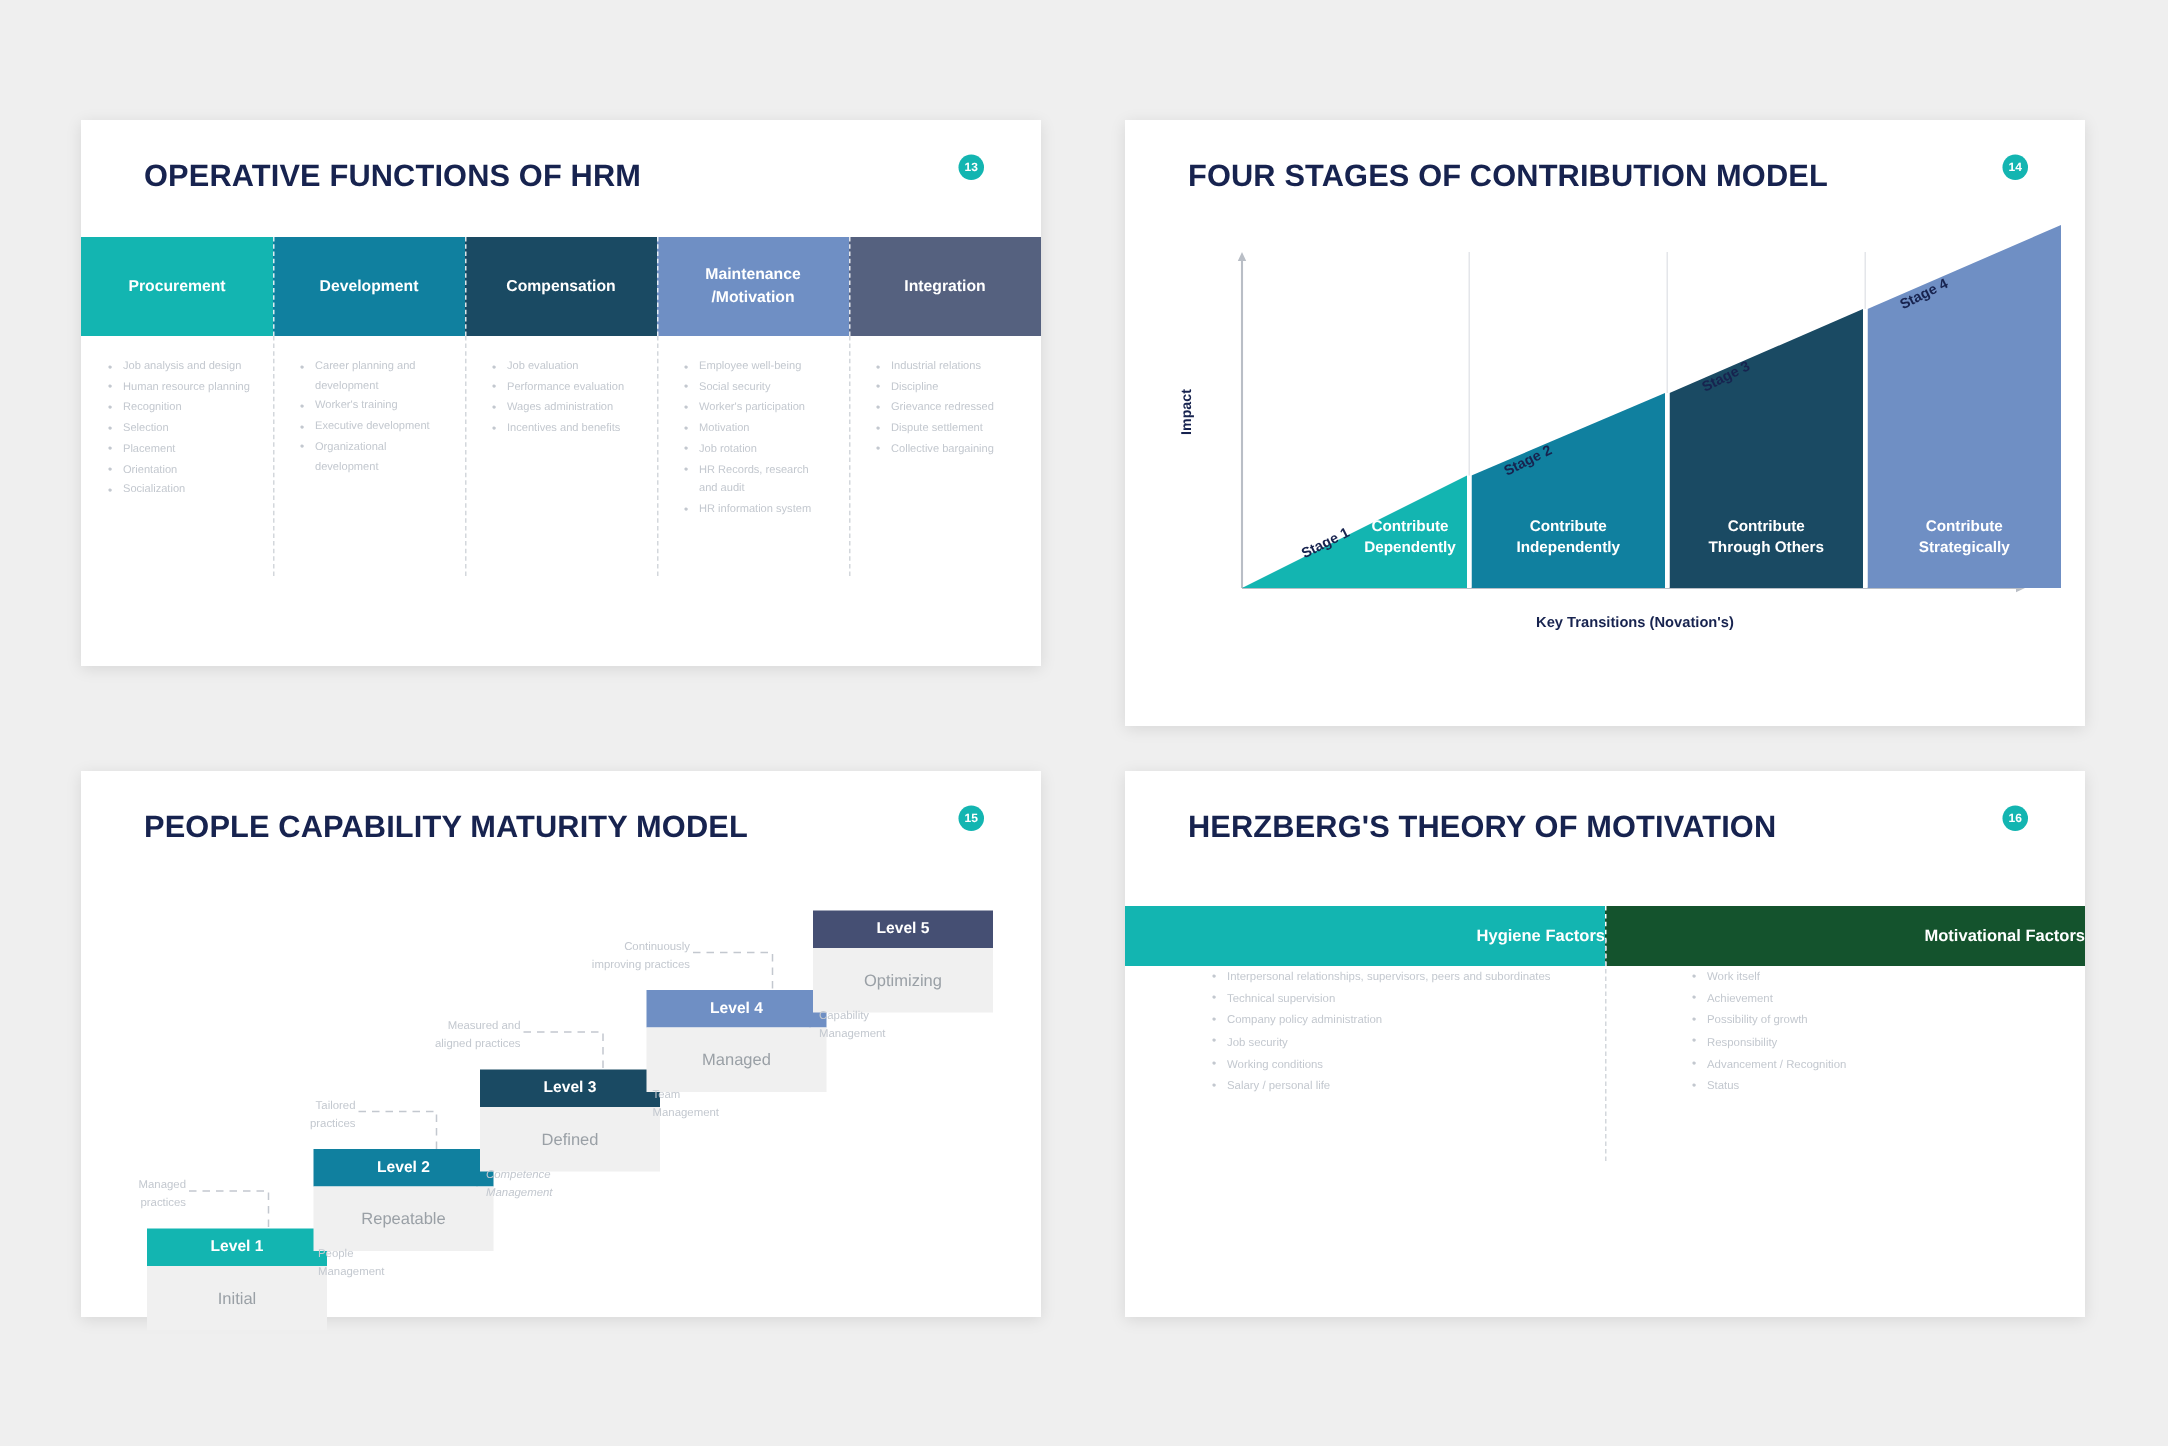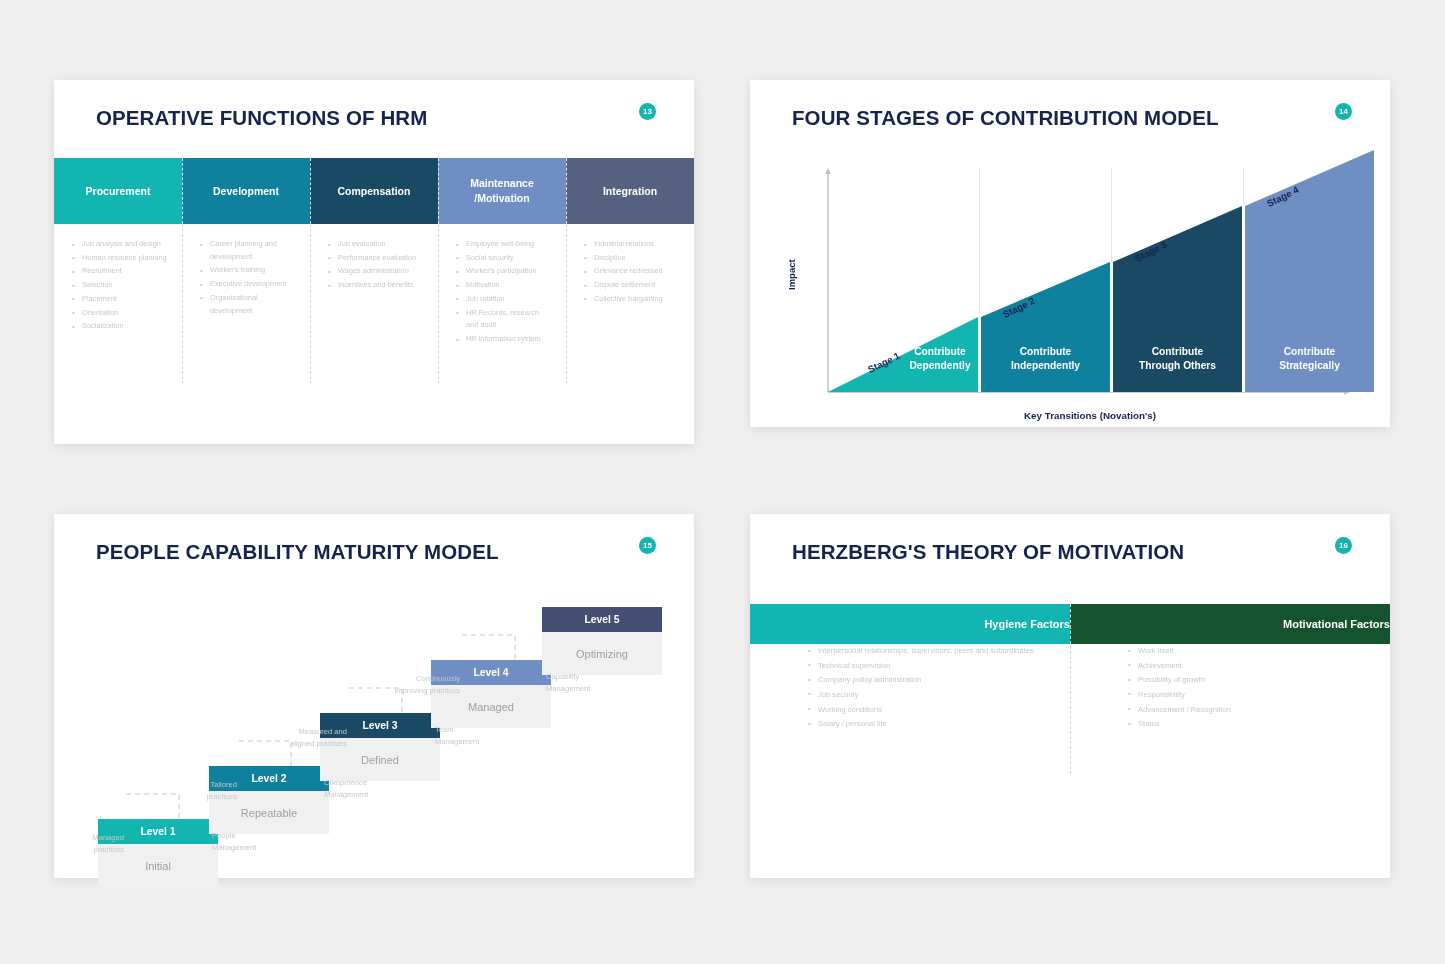--- a/index.html
+++ b/index.html
@@ -10,21 +10,21 @@
     overflow: hidden;
   }
   .canvas { position: relative; width: 1445px; height: 964px; }
 
   .card {
     position: absolute;
     background: #ffffff;
     box-shadow: 0 2px 10px rgba(0,0,0,0.10);
   }
   #card-hrm       { left: 54px;  top: 80px;  width: 640px; height: 364px; }
-  #card-stages    { left: 750px; top: 80px;  width: 640px; height: 347px; }
+  #card-stages    { left: 750px; top: 80px;  width: 640px; height: 404px; }
   #card-pcmm      { left: 54px;  top: 514px; width: 640px; height: 364px; }
   #card-herzberg  { left: 750px; top: 514px; width: 640px; height: 364px; }
 
   .card-title {
     position: absolute;
     left: 42px; top: 26px;
     font-size: 20.5px;
     font-weight: bold;
     letter-spacing: 0.1px;
     color: #17234f;
@@ -152,21 +152,21 @@
     font-weight: normal;
   }
   .pcmm-note {
     position: absolute;
     font-size: 7.6px;
     line-height: 1.55;
     color: #c3c8cf;
     white-space: nowrap;
   }
   .pcmm-note.right { text-align: left; }
-  .pcmm-note.left  { text-align: right; margin-top: 48px; }
+  .pcmm-note.left  { text-align: right; }
 
   
   .hz-table { position: absolute; left: 0; top: 90px; width: 640px; }
   .hz-head-row { display: flex; height: 40px; }
   .hz-head-cell {
     flex: 1 1 0;
     display: flex; align-items: center; justify-content: flex-end;
     color: #ffffff;
     font-size: 11px;
     font-weight: bold;
@@ -215,21 +215,21 @@
         <div class="hrm-head-cell" style="background:#55617f;">
           <span>Integration</span>
         </div>
       </div>
 
       <div class="hrm-body-row">
         <div class="hrm-body-cell">
           <ul class="bullet-list">
             <li>Job analysis and design</li>
             <li>Human resource planning</li>
-            <li>Recruitment</li>
+            <li>Recognition</li>
             <li>Selection</li>
             <li>Placement</li>
             <li>Orientation</li>
             <li>Socialization</li>
           </ul>
         </div>
         <div class="hrm-body-cell">
           <ul class="bullet-list">
             <li>Career planning and development</li>
             <li>Worker's training</li>

